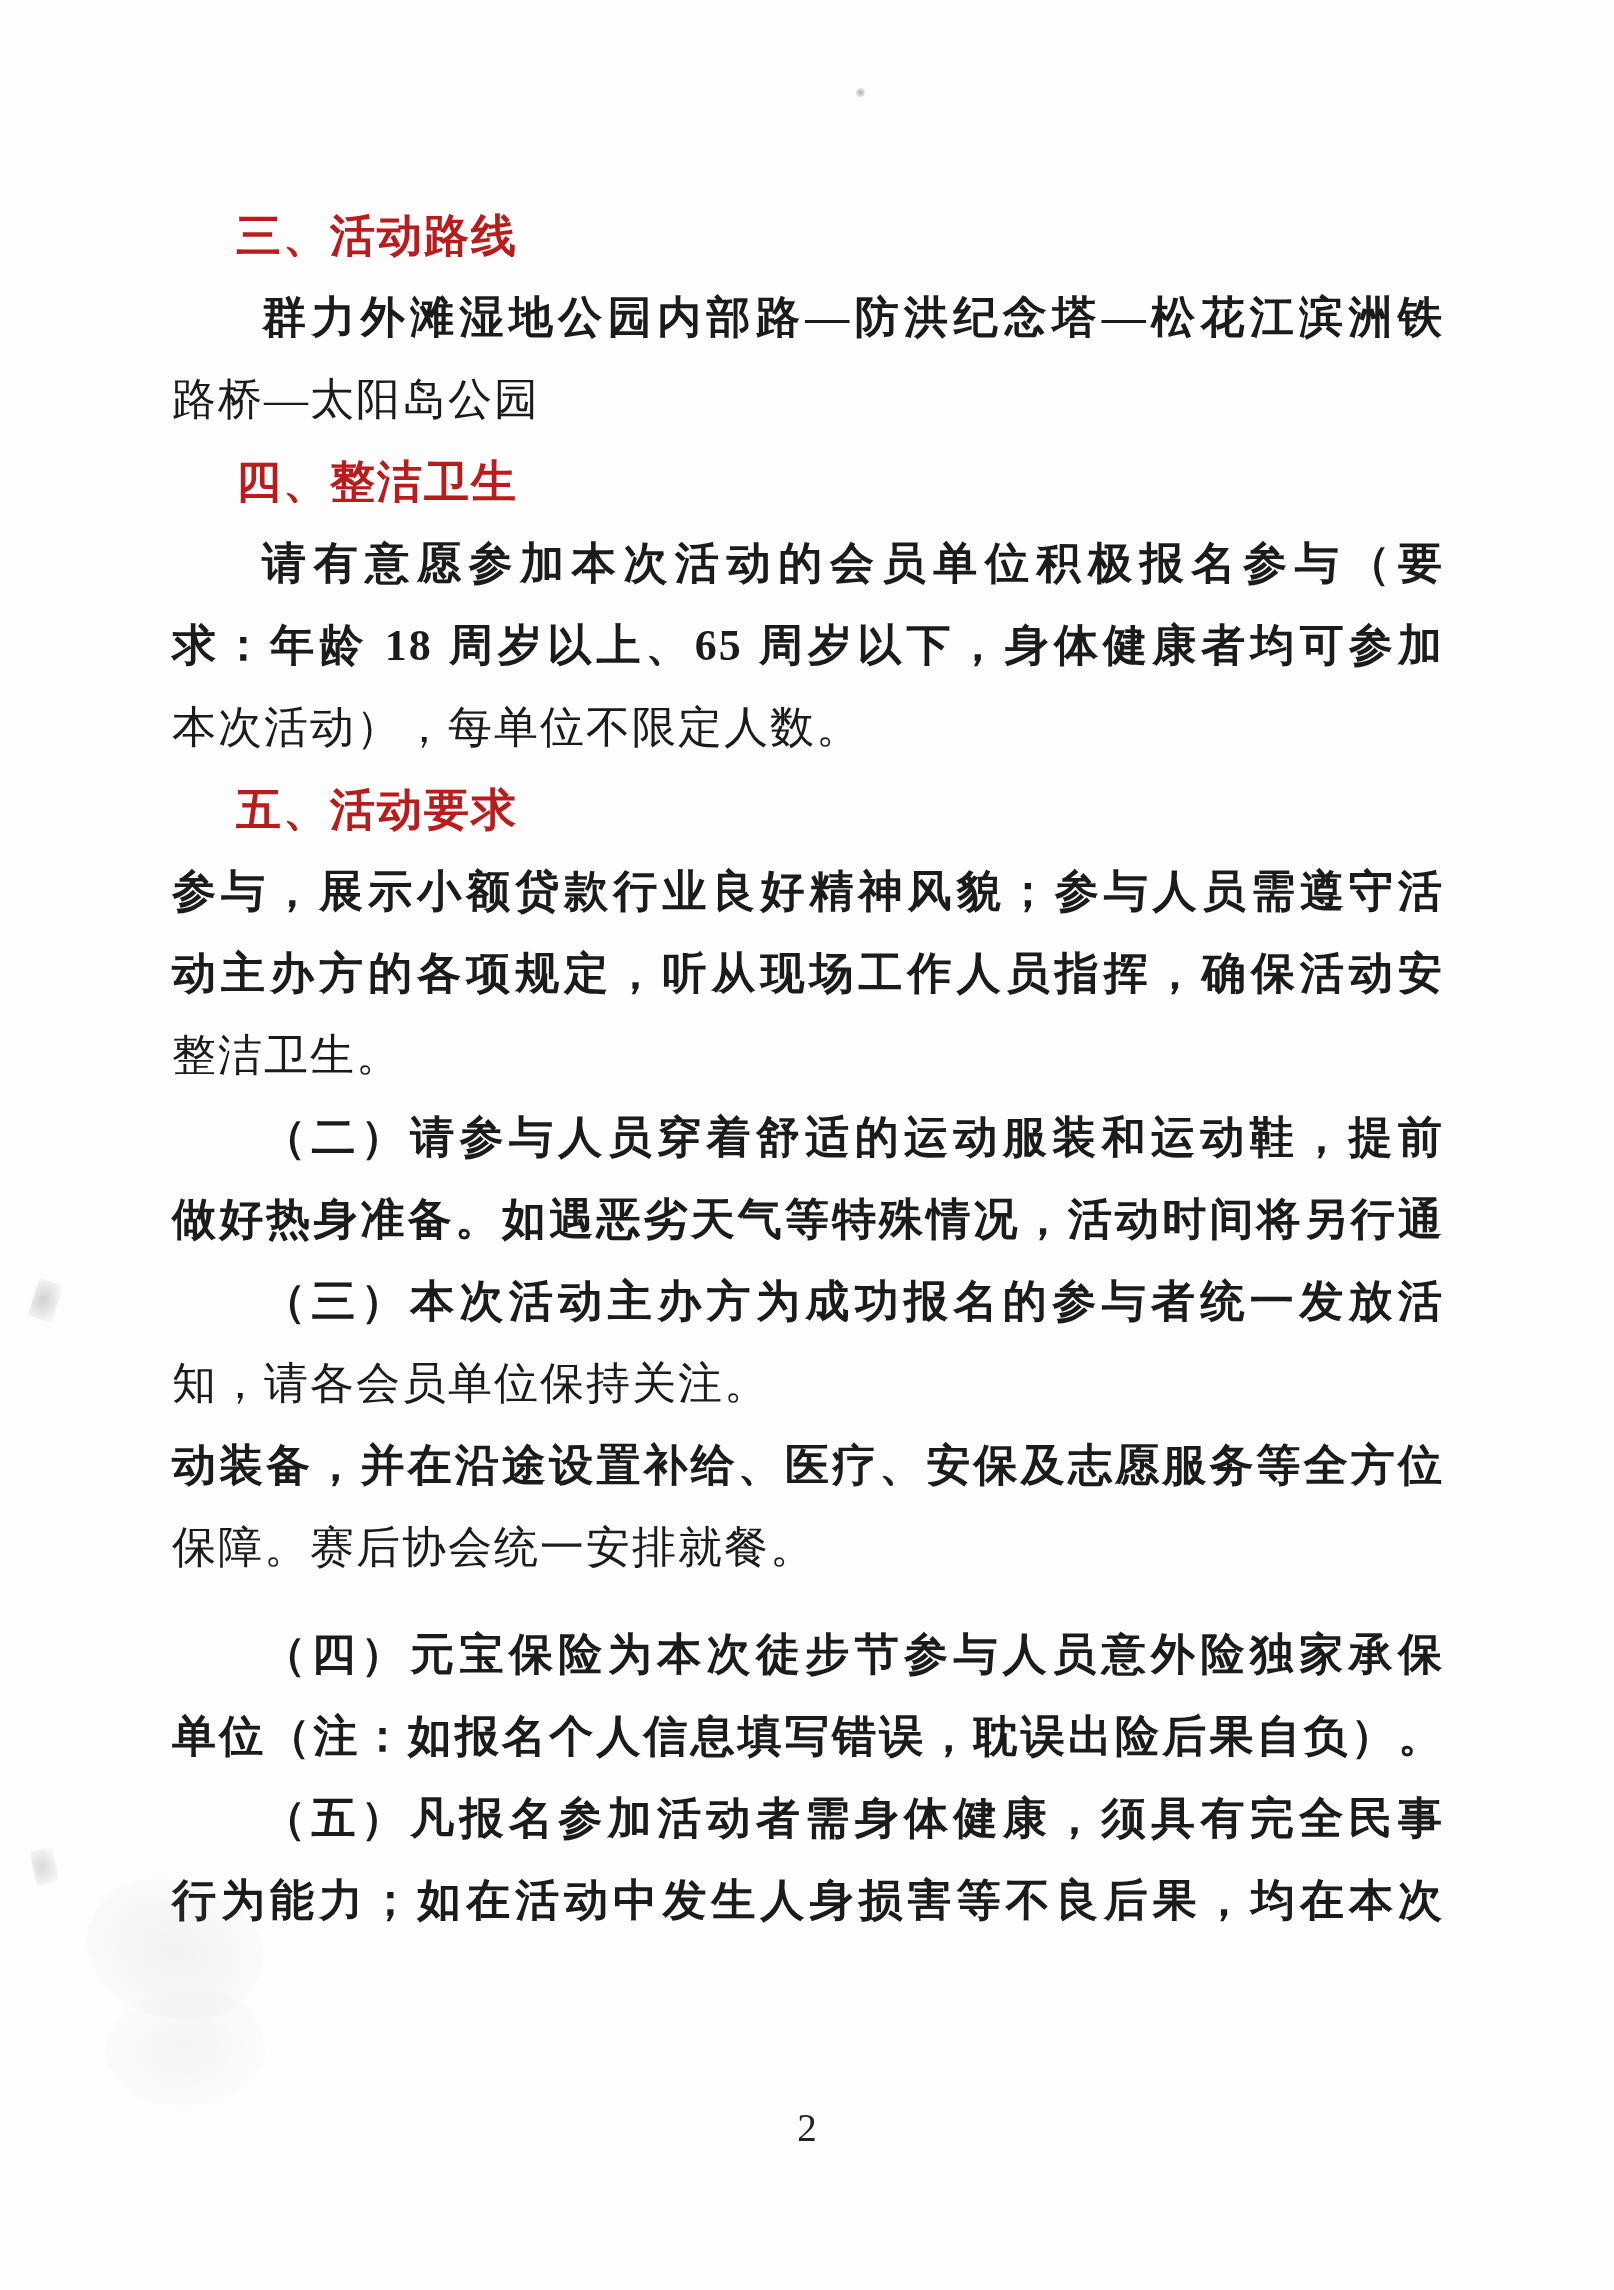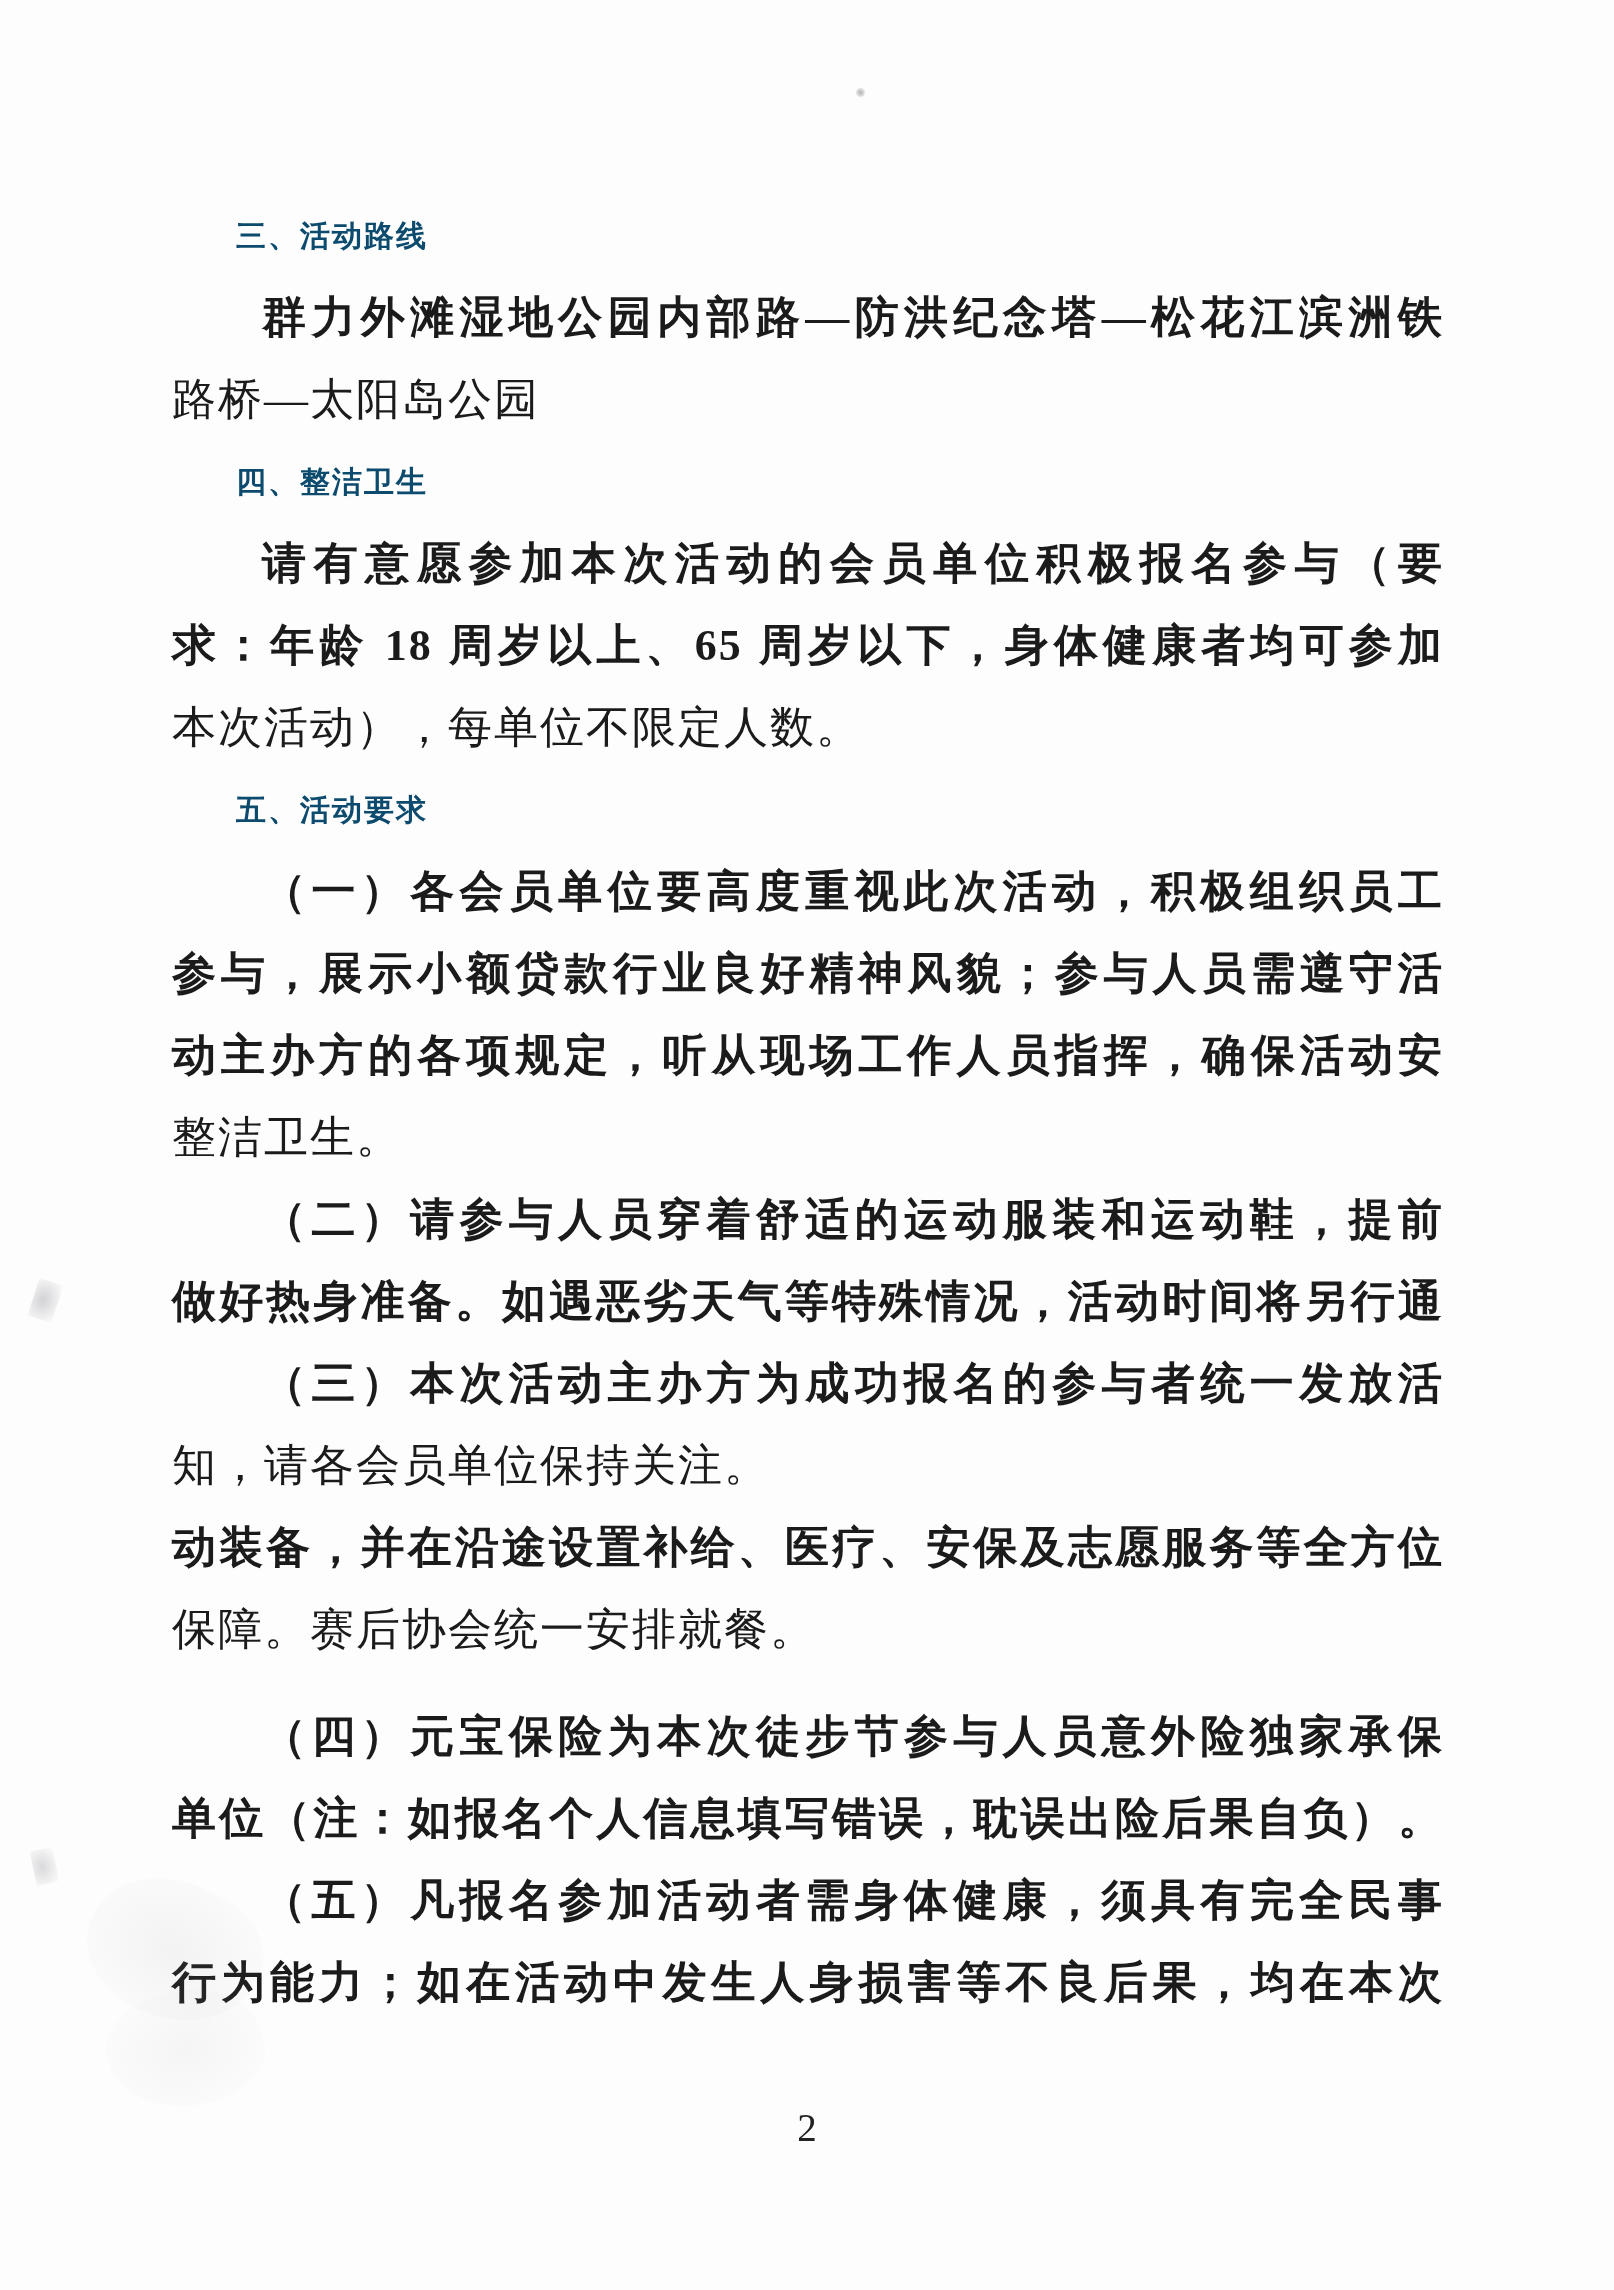--- a/index.html
+++ b/index.html
@@ -36,23 +36,23 @@
     text-align-last: justify;
     text-justify: inter-character;
     font-weight: bold;
   }
   .line.indent {
     text-indent: 90px;
   }
   .line.heading {
     font-family: "Liberation Sans", "DejaVu Sans", sans-serif;
     font-weight: 700;
-    font-size: 30px;
+    font-size: 45px;
     padding-left: 64px;
-    color: #0c4a6e;
+    color: #b91c1c;
   }
   .line.extra-top {
     margin-top: 25px;
   }
   .page-number {
     position: absolute;
     left: 0;
     right: 0;
     top: 2105px;
     text-align: center;
@@ -104,21 +104,20 @@
 
   <div class="doc-body">
       <div class="line heading">三、活动路线</div>
       <div class="line justify indent">群力外滩湿地公园内部路—防洪纪念塔—松花江滨洲铁</div>
       <div class="line">路桥—太阳岛公园</div>
       <div class="line heading">四、整洁卫生</div>
       <div class="line justify indent">请有意愿参加本次活动的会员单位积极报名参与（要</div>
       <div class="line justify">求：年龄 18 周岁以上、65 周岁以下，身体健康者均可参加</div>
       <div class="line">本次活动），每单位不限定人数。</div>
       <div class="line heading">五、活动要求</div>
-      <div class="line justify indent">（一）各会员单位要高度重视此次活动，积极组织员工</div>
       <div class="line justify">参与，展示小额贷款行业良好精神风貌；参与人员需遵守活</div>
       <div class="line justify">动主办方的各项规定，听从现场工作人员指挥，确保活动安</div>
       <div class="line">整洁卫生。</div>
       <div class="line justify indent">（二）请参与人员穿着舒适的运动服装和运动鞋，提前</div>
       <div class="line justify">做好热身准备。如遇恶劣天气等特殊情况，活动时间将另行通</div>
       <div class="line justify indent">（三）本次活动主办方为成功报名的参与者统一发放活</div>
       <div class="line">知，请各会员单位保持关注。</div>
       <div class="line justify">动装备，并在沿途设置补给、医疗、安保及志愿服务等全方位</div>
       <div class="line">保障。赛后协会统一安排就餐。</div>
       <div class="line justify indent extra-top">（四）元宝保险为本次徒步节参与人员意外险独家承保</div>

